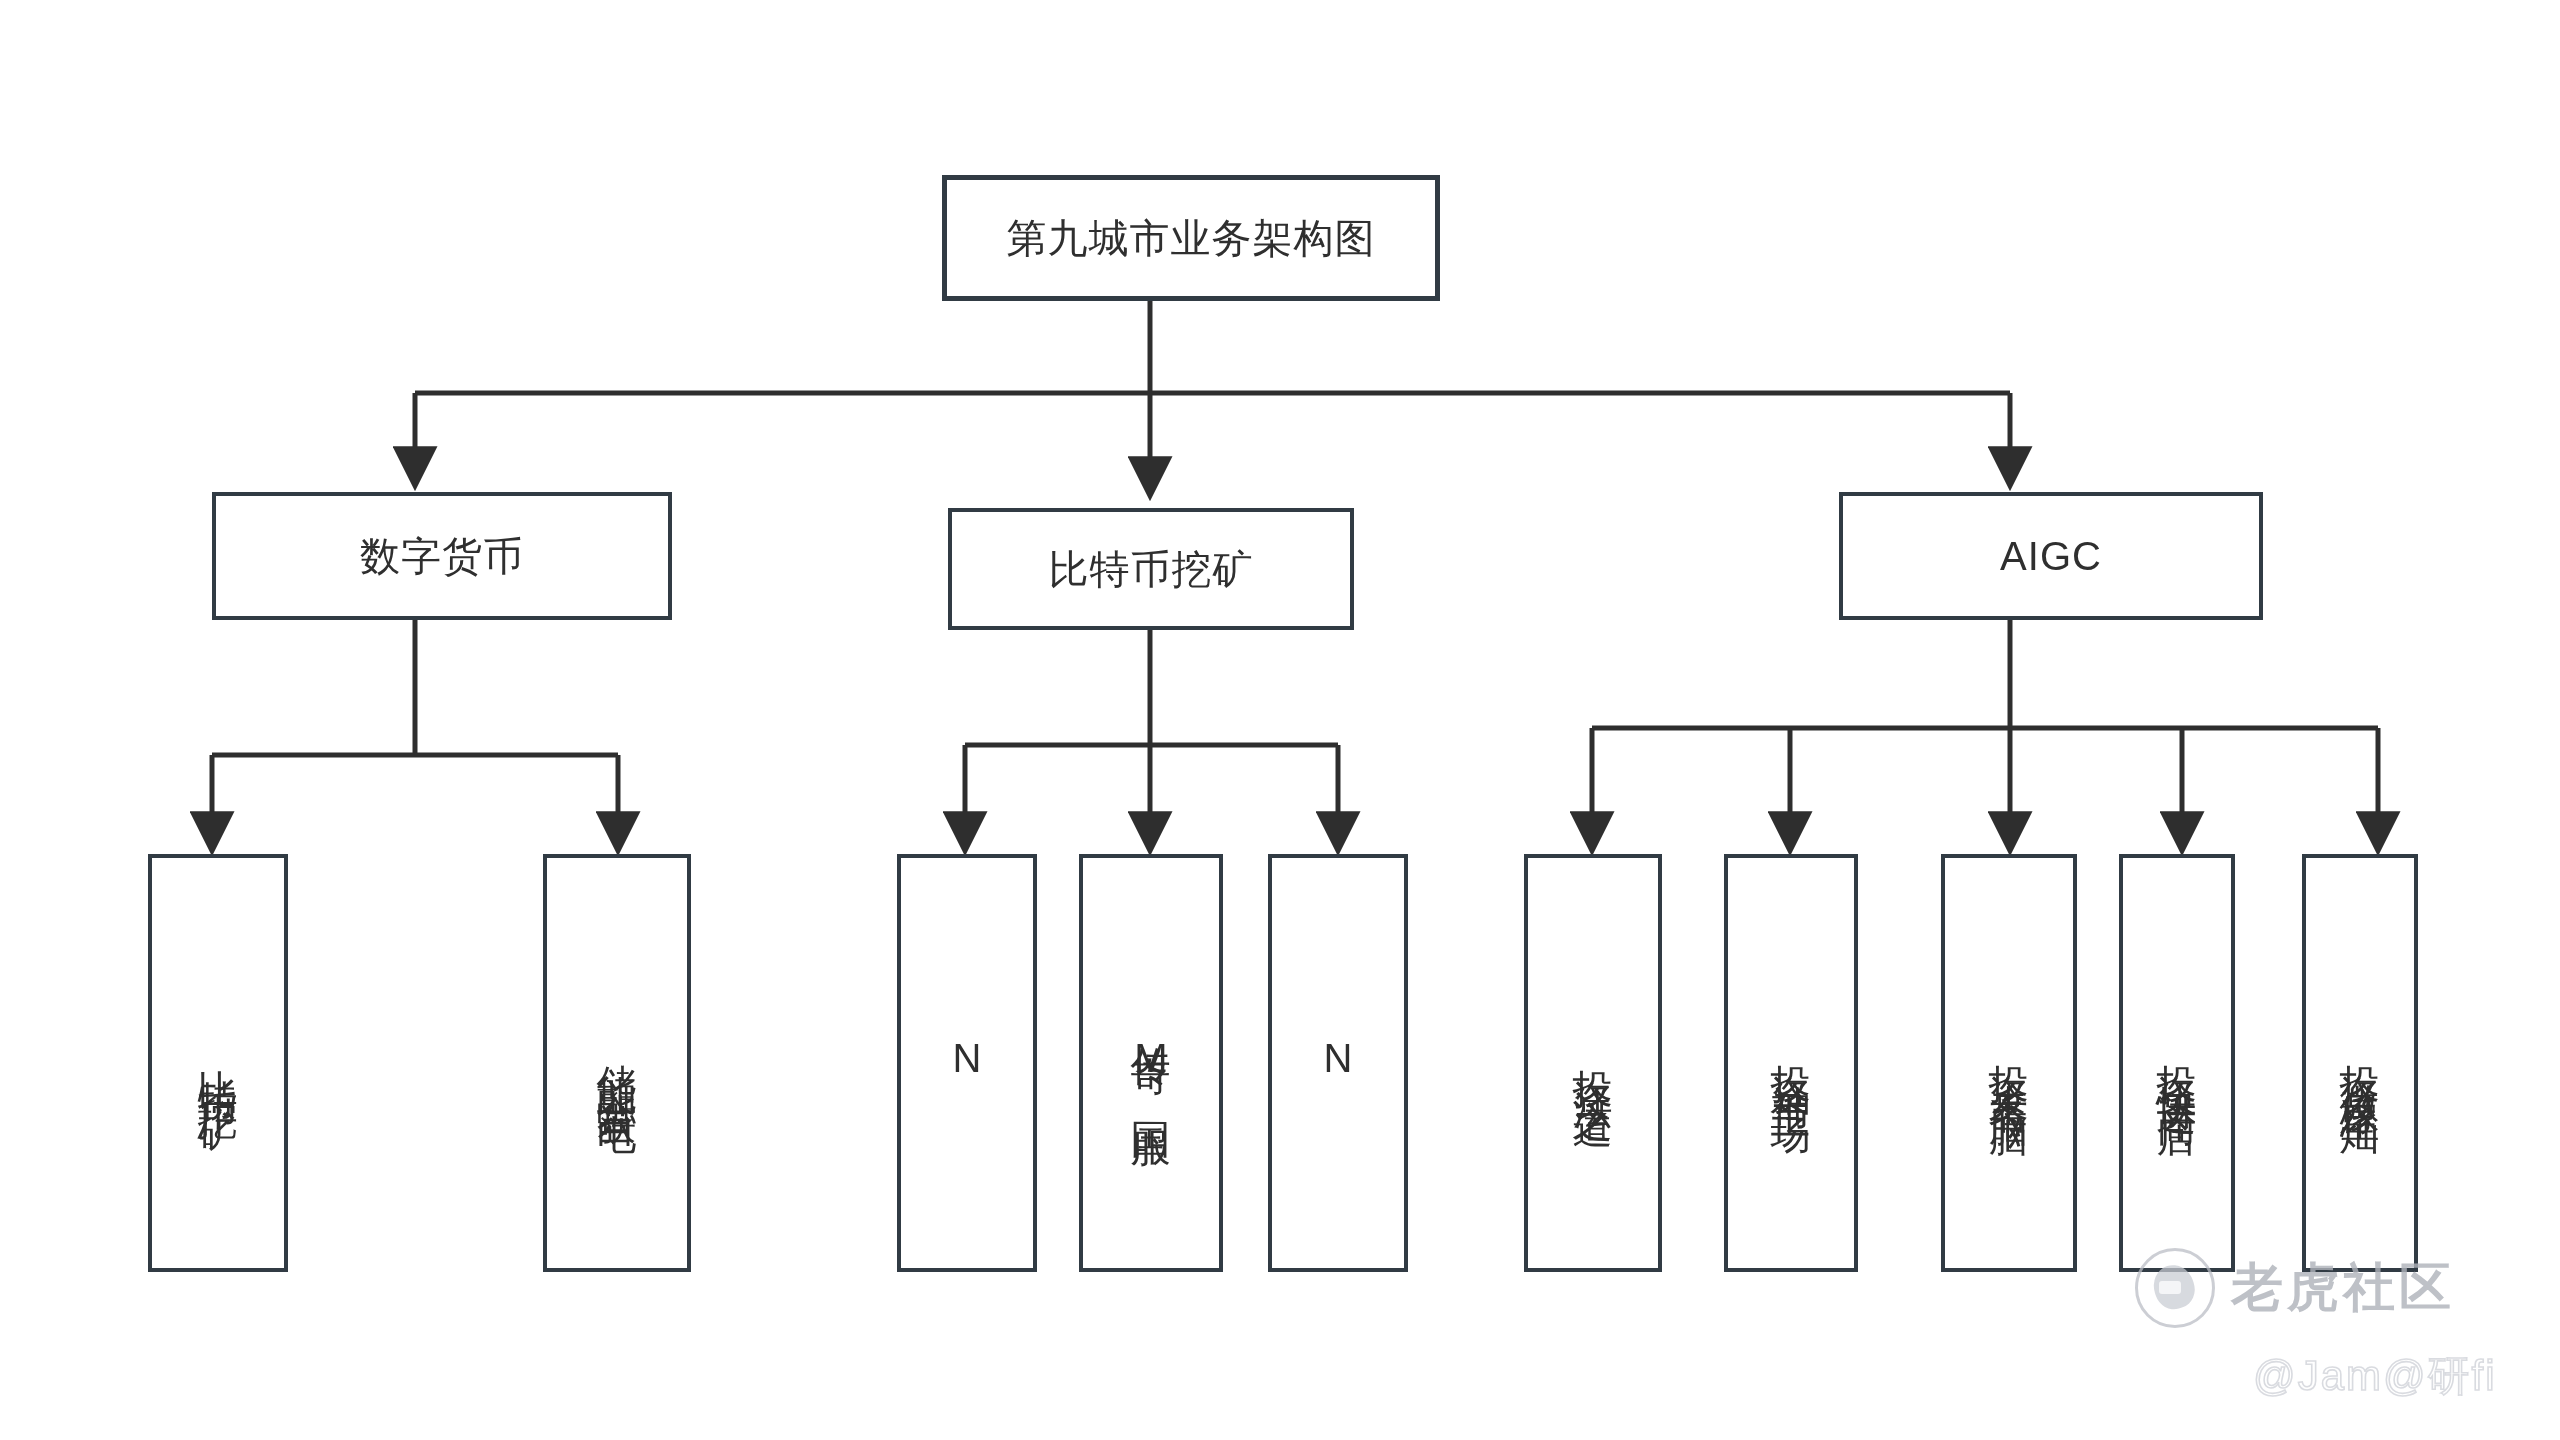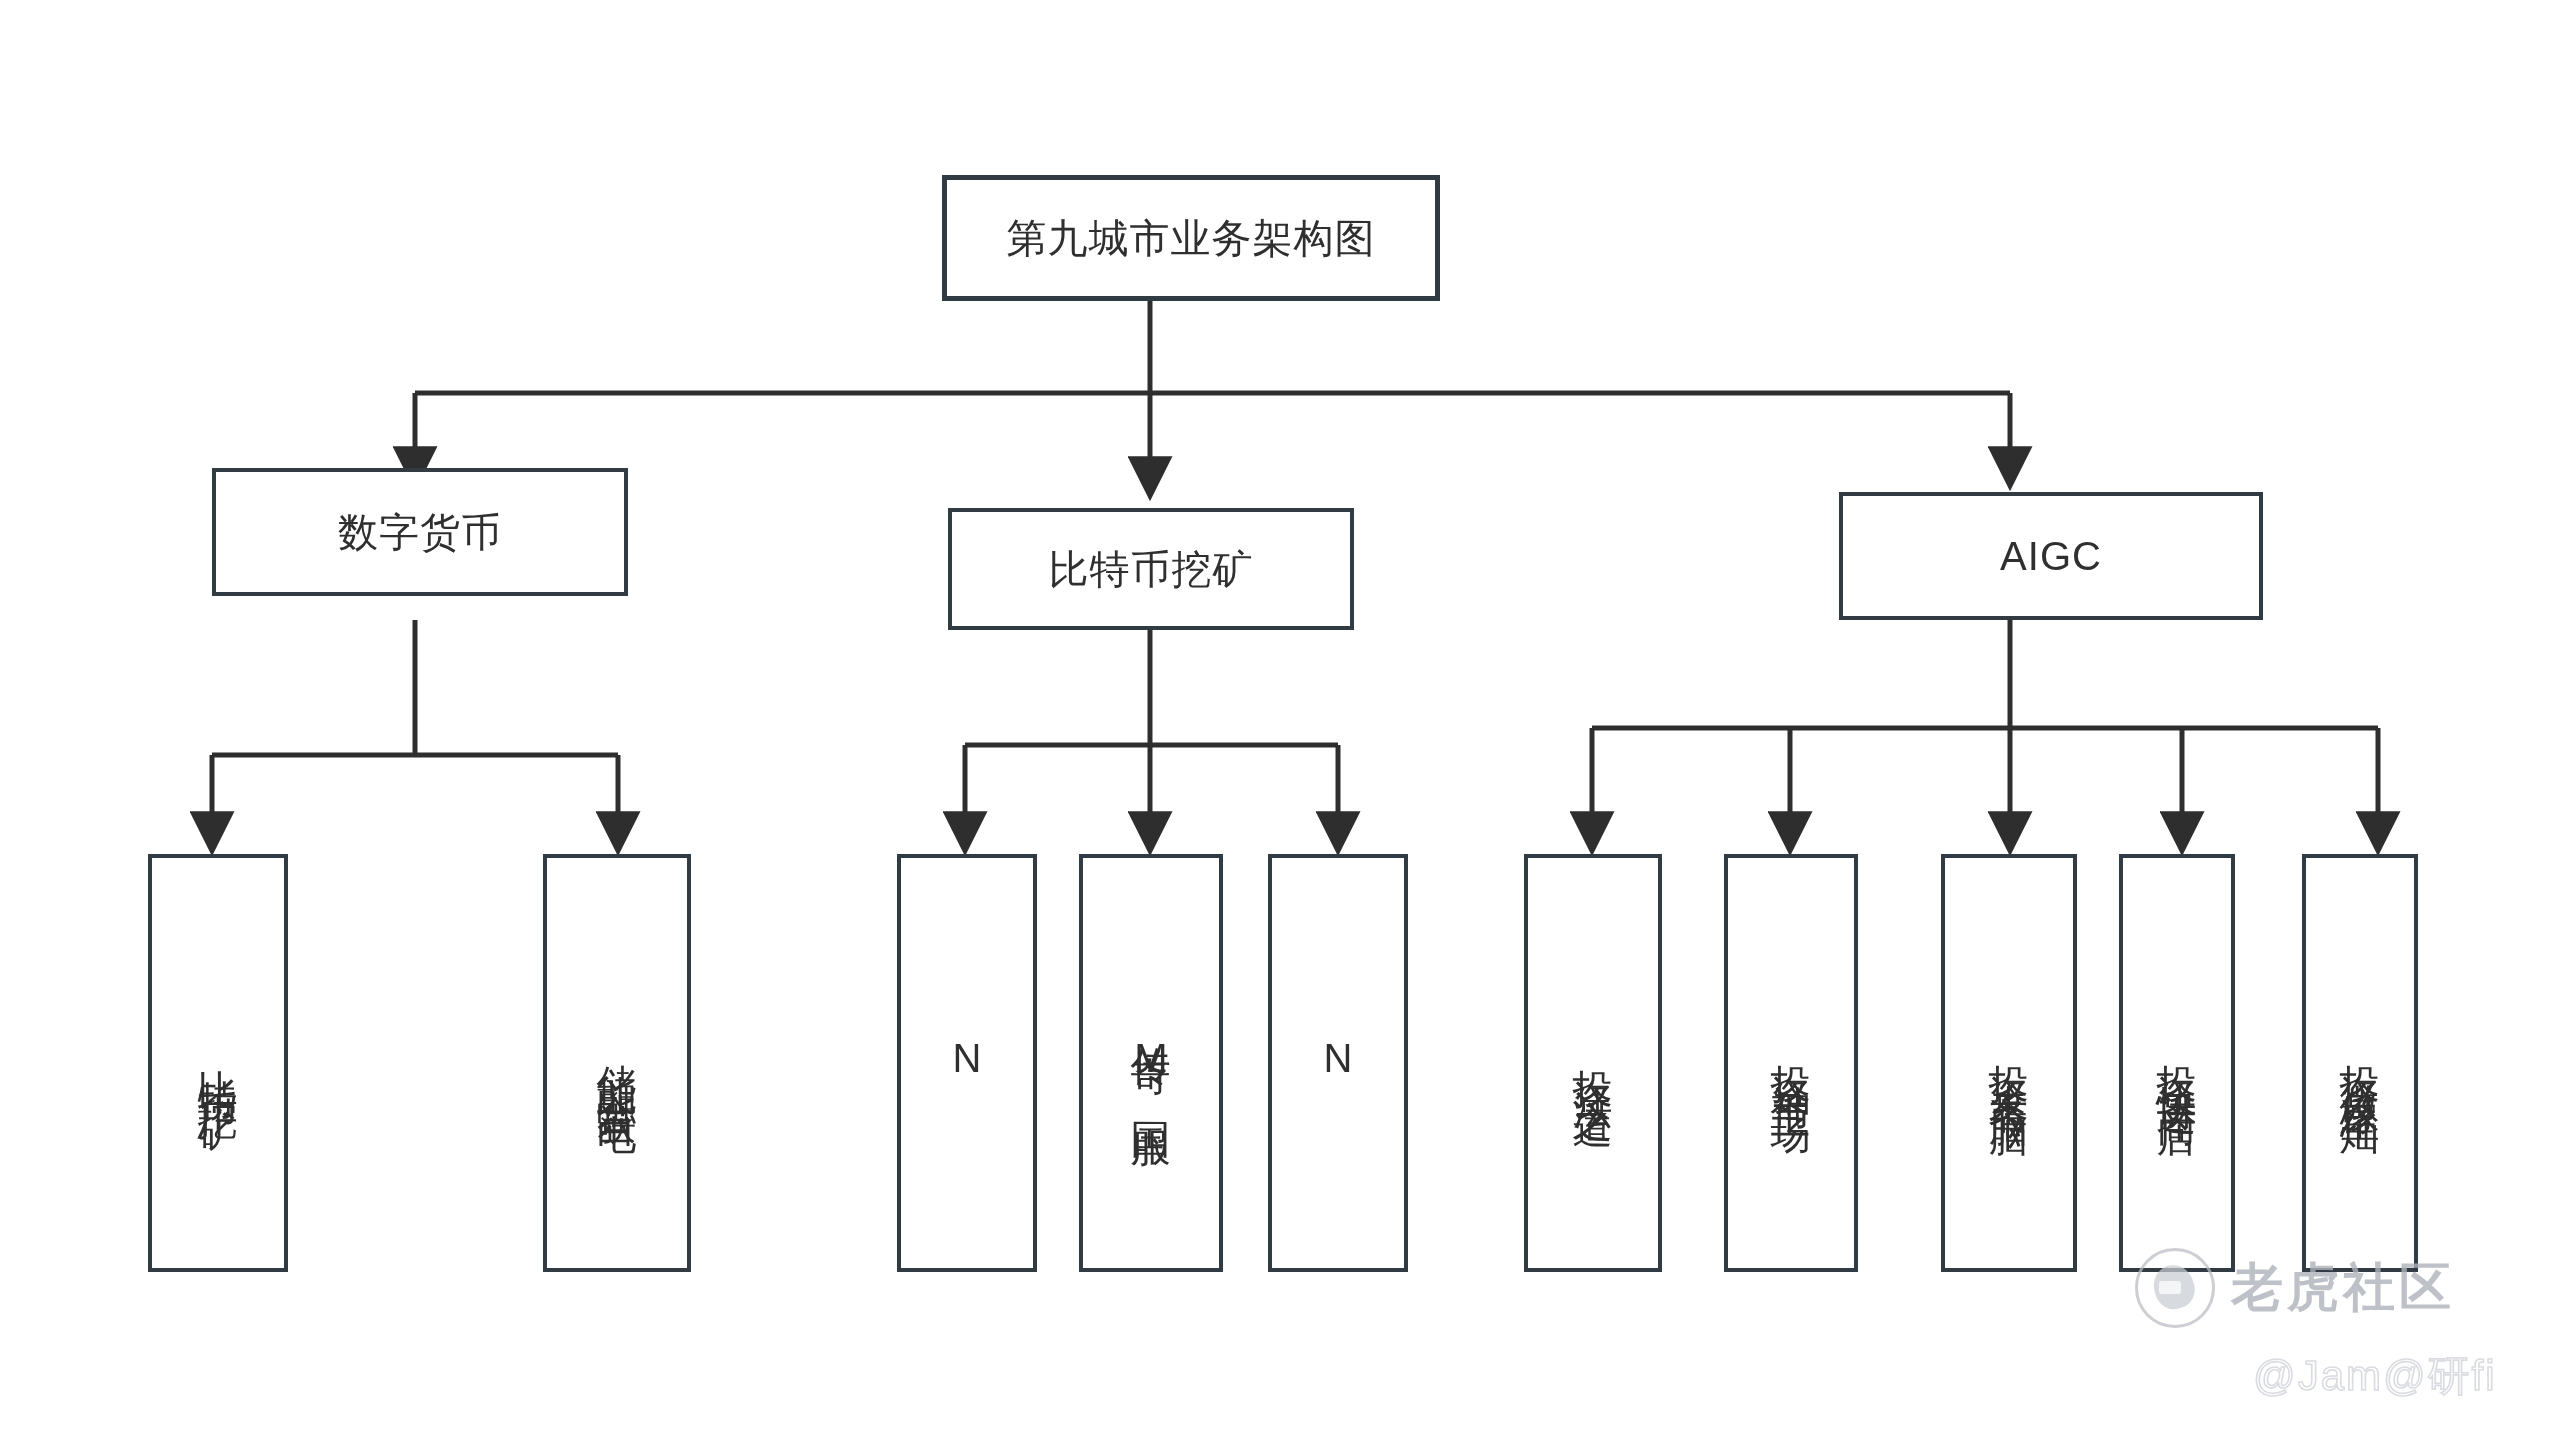--- a/index.html
+++ b/index.html
@@ -161,21 +161,21 @@
       <path d="M 2010 728 L 2010 845" marker-end="url(#arrow)"></path>
       <path d="M 2182 728 L 2182 845" marker-end="url(#arrow)"></path>
       <path d="M 2378 728 L 2378 845" marker-end="url(#arrow)"></path>
     </g>
   </svg>
 
   <div class="node level-0" style="left:902px; top:175px; width:498px; height:126px;margin-left:40px;">
     <span class="node-label">第九城市业务架构图</span>
   </div>
 
-  <div class="node level-1" style="left:212px; top:468px; width:416px; height:128px;">
+  <div class="node level-1" style="left:212px; top:492px; width:460px; height:128px;">
     <span class="node-label">数字货币</span>
   </div>
 
   <div class="node level-1" style="left:948px; top:508px; width:406px; height:122px;">
     <span class="node-label">比特币挖矿</span>
   </div>
 
   <div class="node level-1" style="left:1839px; top:492px; width:424px; height:128px;">
     <span class="node-label">AIGC</span>
   </div>

